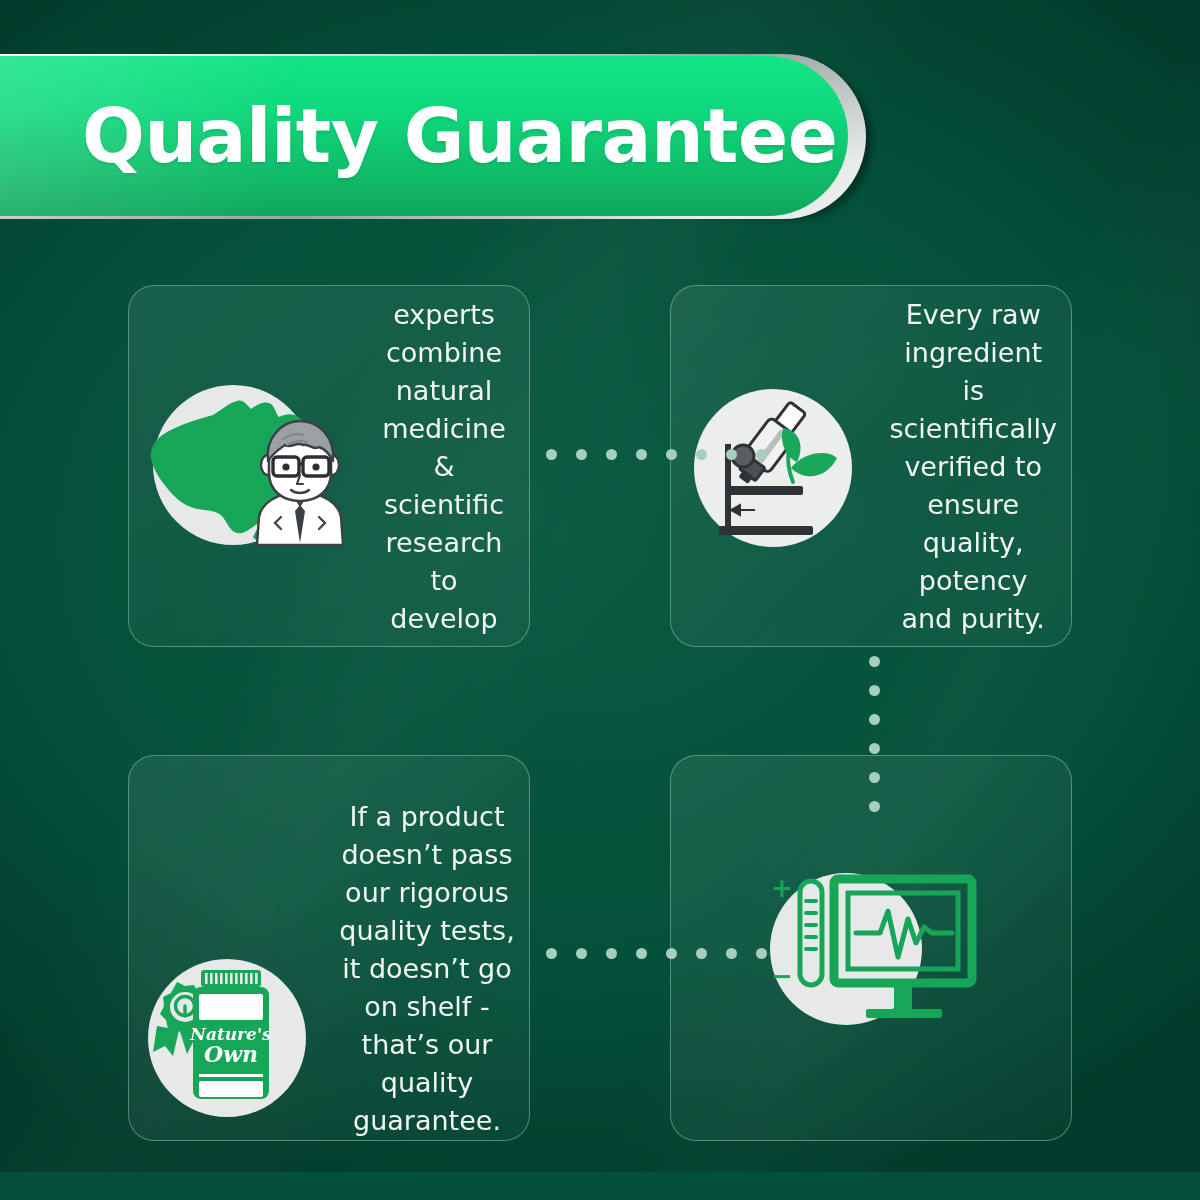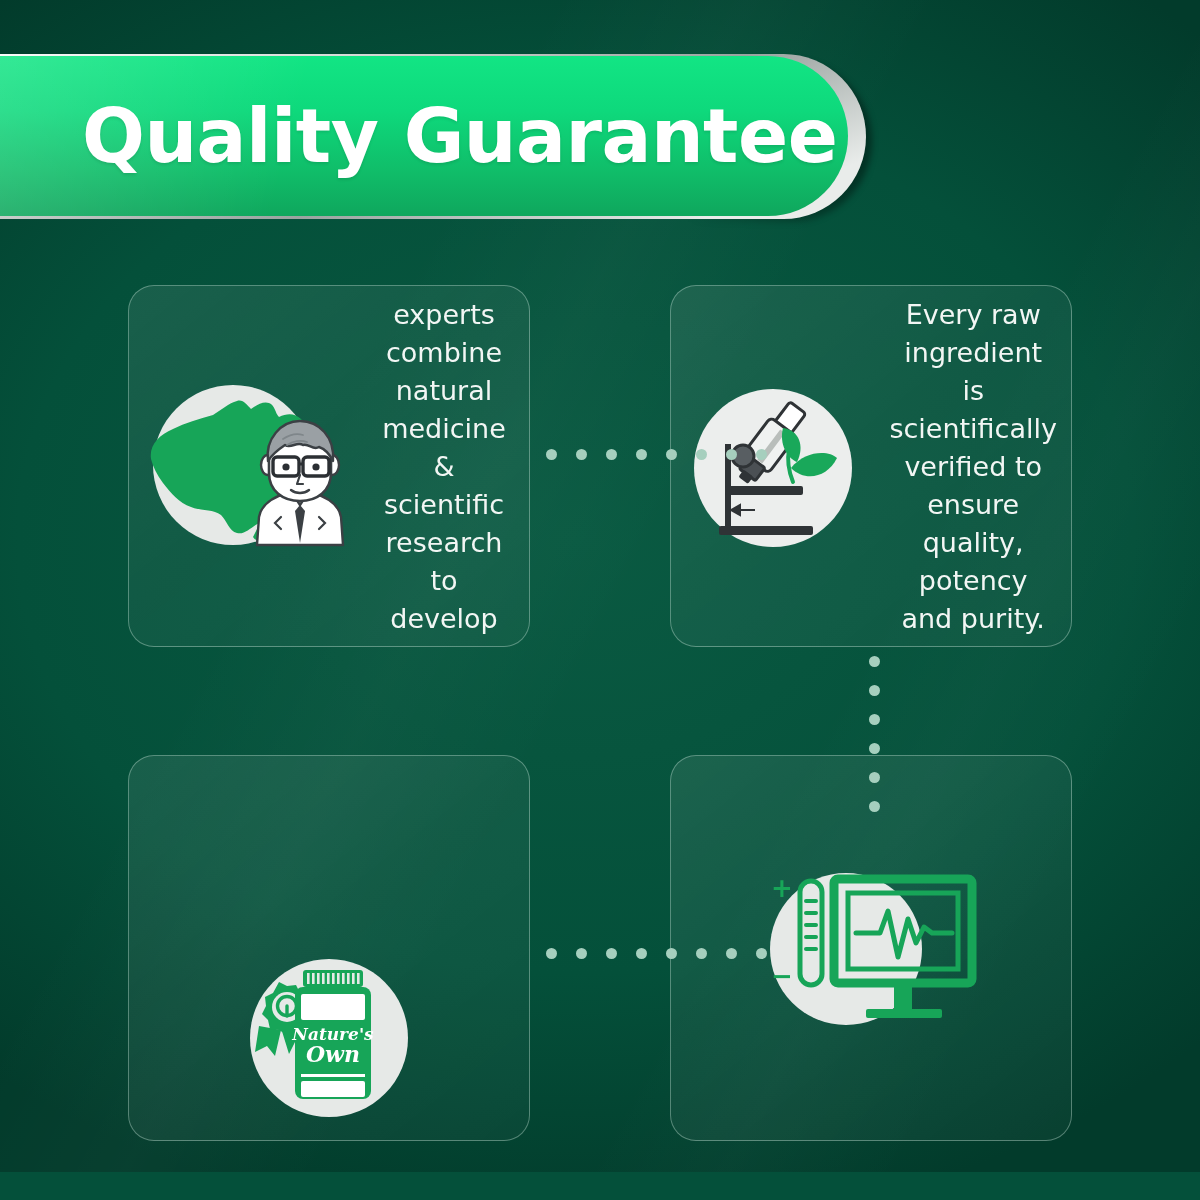--- a/index.html
+++ b/index.html
@@ -281,20 +281,24 @@
             </g>
             <rect x="2" y="17" width="76" height="112" rx="8" fill="#17a558"></rect>
             <rect x="8" y="24" width="64" height="26" rx="2" fill="#ffffff"></rect>
             <rect x="8" y="104" width="64" height="3" fill="#ffffff"></rect>
             <rect x="8" y="111" width="64" height="16" rx="2" fill="#ffffff"></rect>
             <text x="40" y="70" text-anchor="middle" fill="#ffffff" font-family="DejaVu Serif, serif" font-style="italic" font-weight="700" font-size="17">Nature's</text>
             <text x="40" y="92" text-anchor="middle" fill="#ffffff" font-family="DejaVu Serif, serif" font-style="italic" font-weight="700" font-size="22">Own</text>
           </g>
         </svg>
       </div>
+      <div class="card-text">If a product doesn’t pass
+our rigorous quality tests,
+it doesn’t go on shelf -
+that’s our quality guarantee.</div>
     </div>
 
     <div class="card c4">
       <div class="icon-zone">
         <svg width="230" height="180" viewBox="0 0 230 180">
           <circle cx="90" cy="88" r="76" fill="#e6e9e7"></circle>
 
           <g>
             <rect x="44" y="20" width="22" height="104" rx="11" fill="none" stroke="#17a558" stroke-width="5"></rect>
             <g stroke="#17a558" stroke-width="4" stroke-linecap="round">

